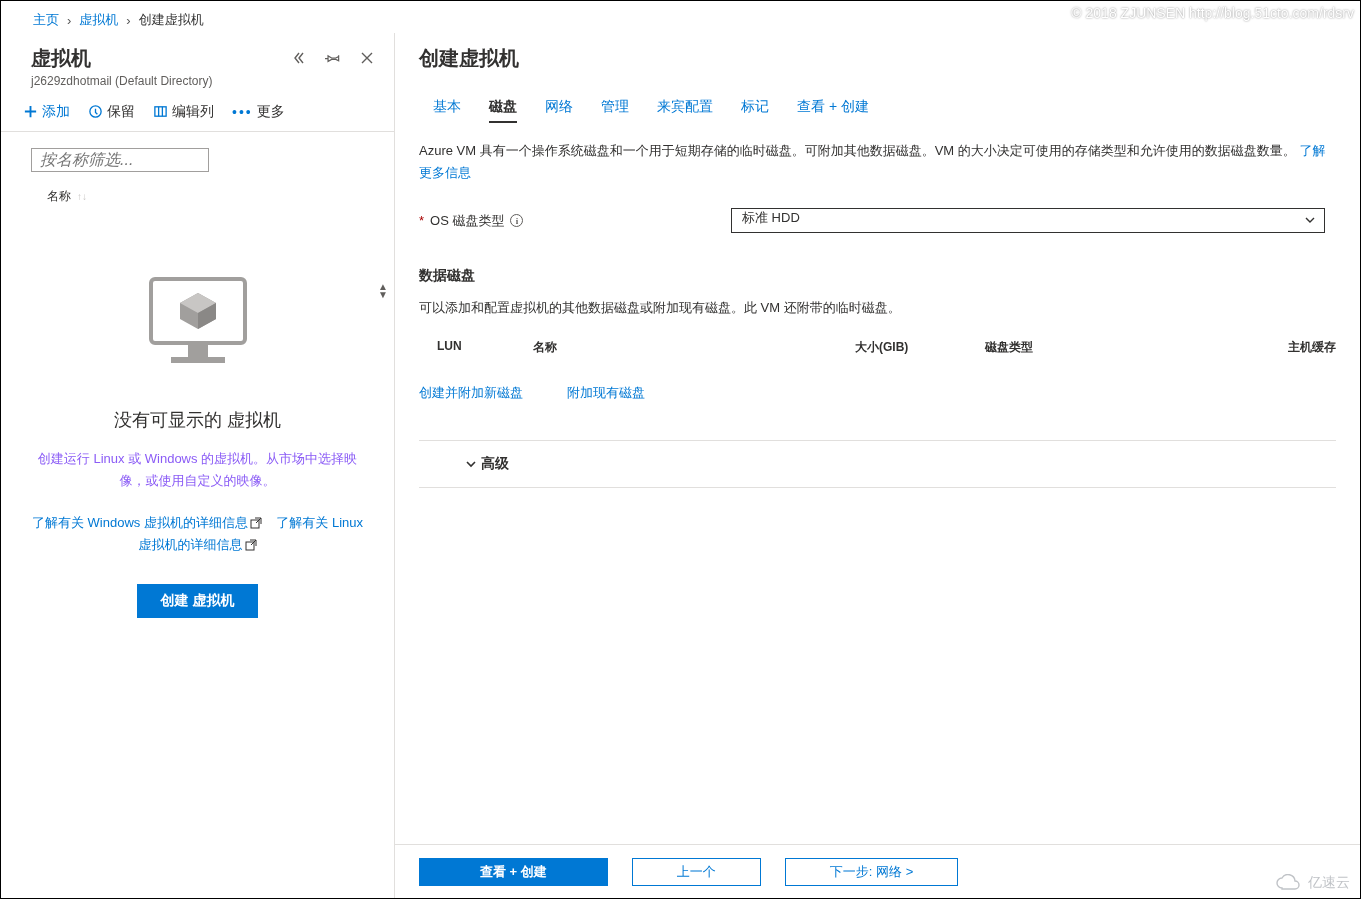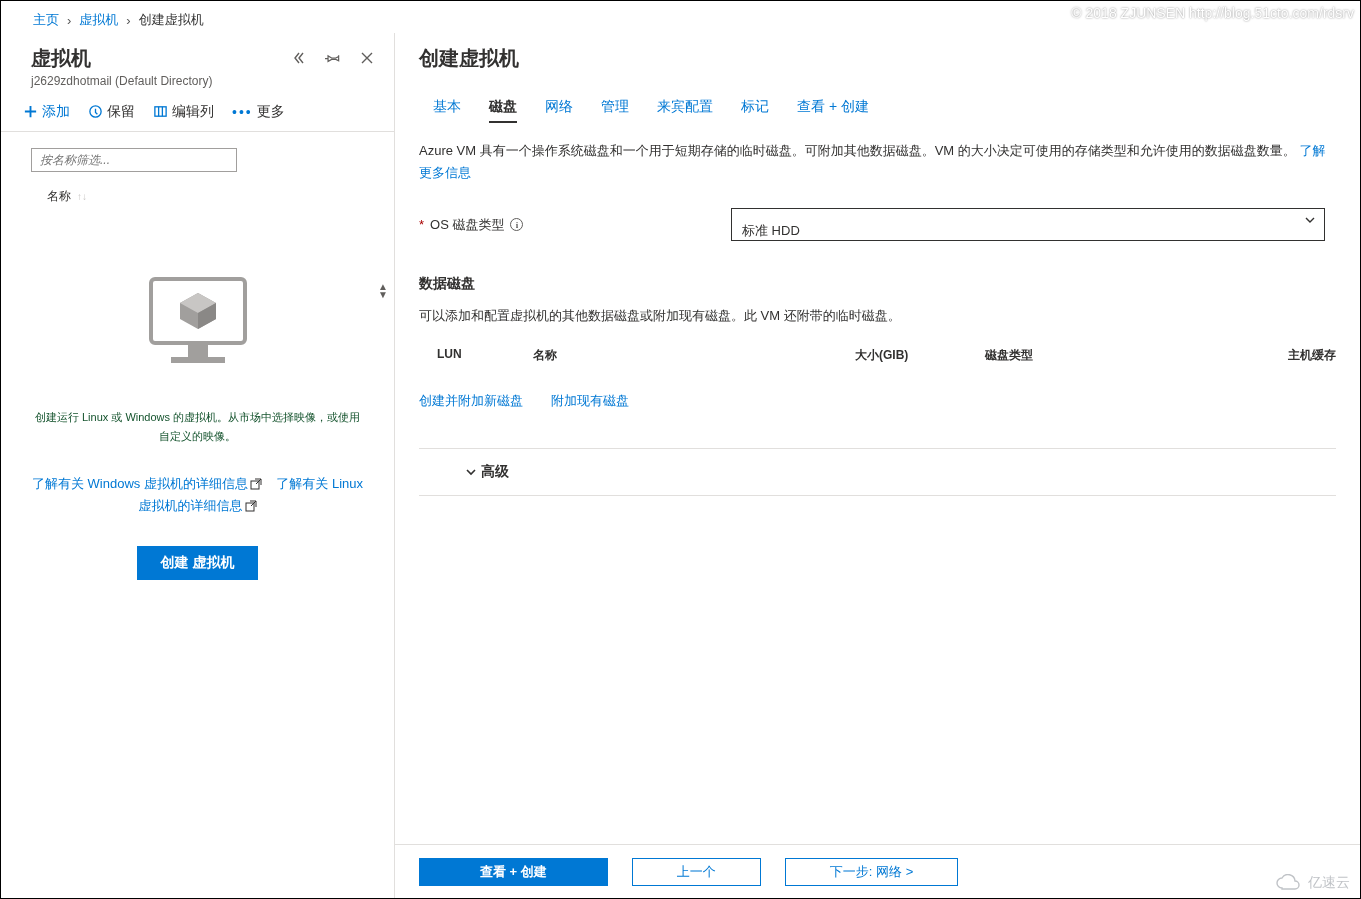--- a/index.html
+++ b/index.html
@@ -26,32 +26,32 @@
 
   
   .toolbar { height: 40px; padding: 4px 10px 4px 22px; display: flex; align-items: center; gap: 18px; border-bottom: 1px solid #e1dfdd; }
   .tb-item { display: flex; align-items: center; gap: 4px; cursor: pointer; color: #323130; font-size: 14px; }
   .tb-item.primary { color: #0078d4; }
   .tb-item svg { width: 15px; height: 15px; }
   .tb-more { color: #0078d4; }
 
   
   .filter-row { padding: 16px 20px 10px 30px; }
-  .filter-input { width: 206px; height: 24px; border: 1px solid #a19f9d; padding: 0 8px; font-style: italic; color: #888; font-size: 12px; }
+  .filter-input { width: 178px; height: 24px; border: 1px solid #a19f9d; padding: 0 8px; font-style: italic; color: #888; font-size: 16px; }
 
   .col-header { padding: 6px 0 6px 46px; font-size: 12px; color: #323130; display: flex; align-items: center; gap: 6px; }
   .sort-arrows { color: #c8c6c4; font-size: 10px; }
 
   .scroll-ind { position: absolute; right: 6px; top: 250px; font-size: 10px; line-height: 8px; color: #605e5c; text-align: center; }
 
   
   .empty { text-align: center; padding: 60px 30px 0 30px; }
   .empty-icon { width: 130px; height: 110px; margin: 0 auto 24px; }
   .empty-title { font-size: 18px; font-weight: 400; color: #323130; margin-bottom: 16px; }
-  .empty-desc { font-size: 11px; color: #14532d; line-height: 1.7; margin-bottom: 28px; }
+  .empty-desc { font-size: 13px; color: #8b5cf6; line-height: 1.7; margin-bottom: 20px; }
   .empty-links { font-size: 13px; line-height: 1.7; margin-bottom: 28px; }
   .ext-icon { display: inline-block; margin-left: 2px; vertical-align: -2px; }
   .primary-btn { background: #0078d4; color: #fff; border: none; padding: 8px 24px; font-size: 14px; font-weight: 600; cursor: pointer; }
 
   
   .right-header { padding: 12px 24px 10px 24px; }
   .right-title { font-size: 20px; font-weight: 600; }
   .right-body { flex: 1; padding: 10px 24px 0 24px; overflow: auto; }
 
   .tabs { display: flex; gap: 28px; border-bottom: none; margin-bottom: 18px; padding-left: 14px; }
@@ -60,33 +60,33 @@
   .tab.active::after { content: ""; position: absolute; left: 0; right: 0; bottom: -1px; height: 2px; background: #323130; }
 
   .desc-text { font-size: 13px; line-height: 1.7; margin-bottom: 24px; }
 
   .section-title { font-size: 14px; font-weight: 600; margin-bottom: 14px; }
 
   .form-row { display: flex; align-items: center; margin-bottom: 14px; }
   .form-label { width: 312px; font-size: 13px; display: flex; align-items: center; gap: 6px; }
   .req { color: #a80000; }
   .info-icon { width: 13px; height: 13px; border: 1px solid #605e5c; border-radius: 50%; display: inline-flex; align-items: center; justify-content: center; font-size: 9px; font-weight: bold; color: #605e5c; font-family: Georgia, serif; }
-  .select { flex: 0 0 594px; height: 33px; border: 1px solid #323130; padding: 0 12px 0 10px; font-size: 13px; position: relative; display: flex; align-items: flex-end; cursor: pointer; }
+  .select { flex: 0 0 594px; height: 25px; border: 1px solid #323130; padding: 0 12px 0 10px; font-size: 13px; position: relative; display: flex; align-items: flex-start; cursor: pointer; }
   .select .chev { position: absolute; right: 8px; top: 5px; }
 
   .data-disk-desc { font-size: 13px; margin-bottom: 16px; }
 
   .disk-table-hdr { display: flex; font-size: 12px; font-weight: 600; padding: 6px 0 8px 18px; }
   .dt-lun { width: 96px; }
   .dt-name { width: 322px; }
   .dt-size { width: 130px; }
   .dt-type { width: 124px; }
   .dt-cache { flex: 1; text-align: right; }
 
-  .disk-links { display: flex; gap: 28px; padding: 20px 0 38px 0; font-size: 13px; }
+  .disk-links { display: flex; gap: 44px; padding: 20px 0 38px 0; font-size: 13px; }
 
   .adv-row { border-top: 1px solid #e1dfdd; border-bottom: 1px solid #e1dfdd; padding: 14px 0 14px 46px; display: flex; align-items: center; gap: 4px; cursor: pointer; font-size: 14px; font-weight: 600; }
   .chev-down { width: 12px; height: 12px; }
 
   
   .footer { height: 54px; border-top: 1px solid #e1dfdd; display: flex; align-items: center; padding: 0 24px; gap: 24px; }
   .btn { height: 28px; padding: 0 44px; font-size: 13px; cursor: pointer; border: 1px solid #0078d4; background: #fff; color: #0078d4; }
   .btn.primary { background: #0078d4; color: #fff; font-weight: 600; padding: 0 60px; }
   .btn.spaced { margin-left: 0; }
 
@@ -172,20 +172,21 @@
       <svg class="empty-icon" viewBox="0 0 130 110">
         <rect x="18" y="8" width="94" height="64" rx="4" fill="none" stroke="#a19f9d" stroke-width="4"></rect>
         <rect x="55" y="72" width="20" height="14" fill="#a19f9d"></rect>
         <rect x="38" y="86" width="54" height="6" fill="#a19f9d"></rect>
         <g fill="#a19f9d">
             <path d="M65 22l-18 10v16l18 10 18-10V32z"></path>
             <path d="M65 22l-18 10 18 10 18-10z" fill="#c8c6c4"></path>
             <path d="M65 42v16l18-10V32z" fill="#8a8886"></path>
           </g>
       </svg>
+      <div class="empty-title">没有可显示的 虚拟机</div>
       <div class="empty-desc">创建运行 Linux 或 Windows 的虚拟机。从市场中选择映像，或使用自定义的映像。</div>
       <div class="empty-links">
         <span class="link">了解有关 Windows 虚拟机的详细信息</span><svg class="ext-icon" width="12" height="12" viewBox="0 0 12 12" fill="none" stroke="#323130" stroke-width="1">
             <rect x="1" y="3" width="8" height="8"></rect>
             <path d="M5 1h6v6M11 1L6 6"></path>
           </svg>&nbsp;&nbsp;&nbsp;
         <span class="link">了解有关 Linux 虚拟机的详细信息</span><svg class="ext-icon" width="12" height="12" viewBox="0 0 12 12" fill="none" stroke="#323130" stroke-width="1">
             <rect x="1" y="3" width="8" height="8"></rect>
             <path d="M5 1h6v6M11 1L6 6"></path>
           </svg>

